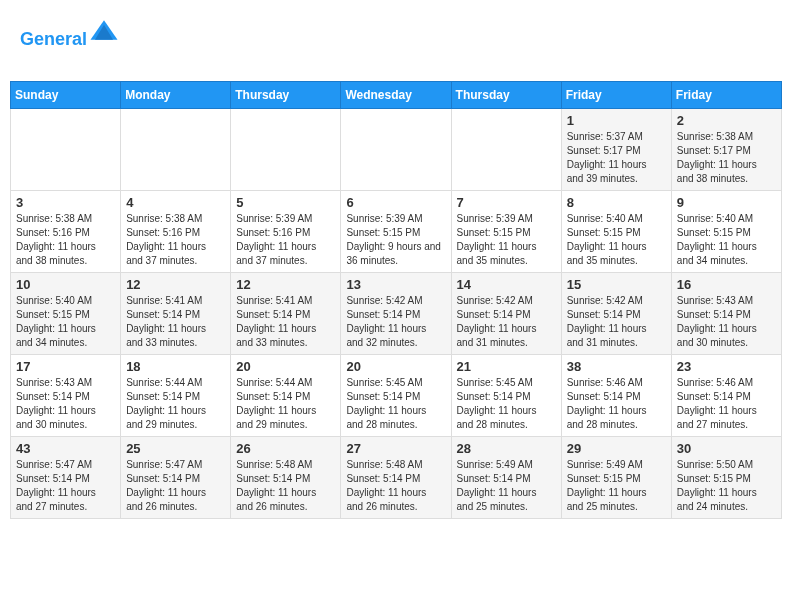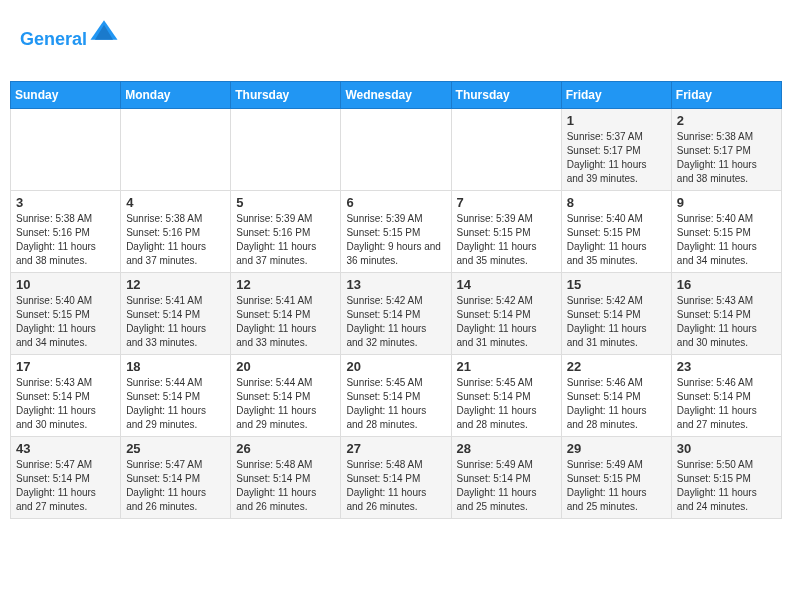--- a/index.html
+++ b/index.html
@@ -215,21 +215,21 @@
         </td>
         <td>
           <span class="day-num">20</span>
           <div class="day-info"><span>Sunrise: 5:45 AM</span><br><span>Sunset: 5:14 PM</span><br><span>Daylight: 11 hours and 28 minutes.</span><br></div>
         </td>
         <td>
           <span class="day-num">21</span>
           <div class="day-info"><span>Sunrise: 5:45 AM</span><br><span>Sunset: 5:14 PM</span><br><span>Daylight: 11 hours and 28 minutes.</span><br></div>
         </td>
         <td>
-          <span class="day-num">22</span>
+          <span class="day-num">38</span>
           <div class="day-info"><span>Sunrise: 5:46 AM</span><br><span>Sunset: 5:14 PM</span><br><span>Daylight: 11 hours and 28 minutes.</span><br></div>
         </td>
         <td>
           <span class="day-num">23</span>
           <div class="day-info"><span>Sunrise: 5:46 AM</span><br><span>Sunset: 5:14 PM</span><br><span>Daylight: 11 hours and 27 minutes.</span><br></div>
         </td>
       </tr>
       <tr>
         <td>
           <span class="day-num">43</span>

